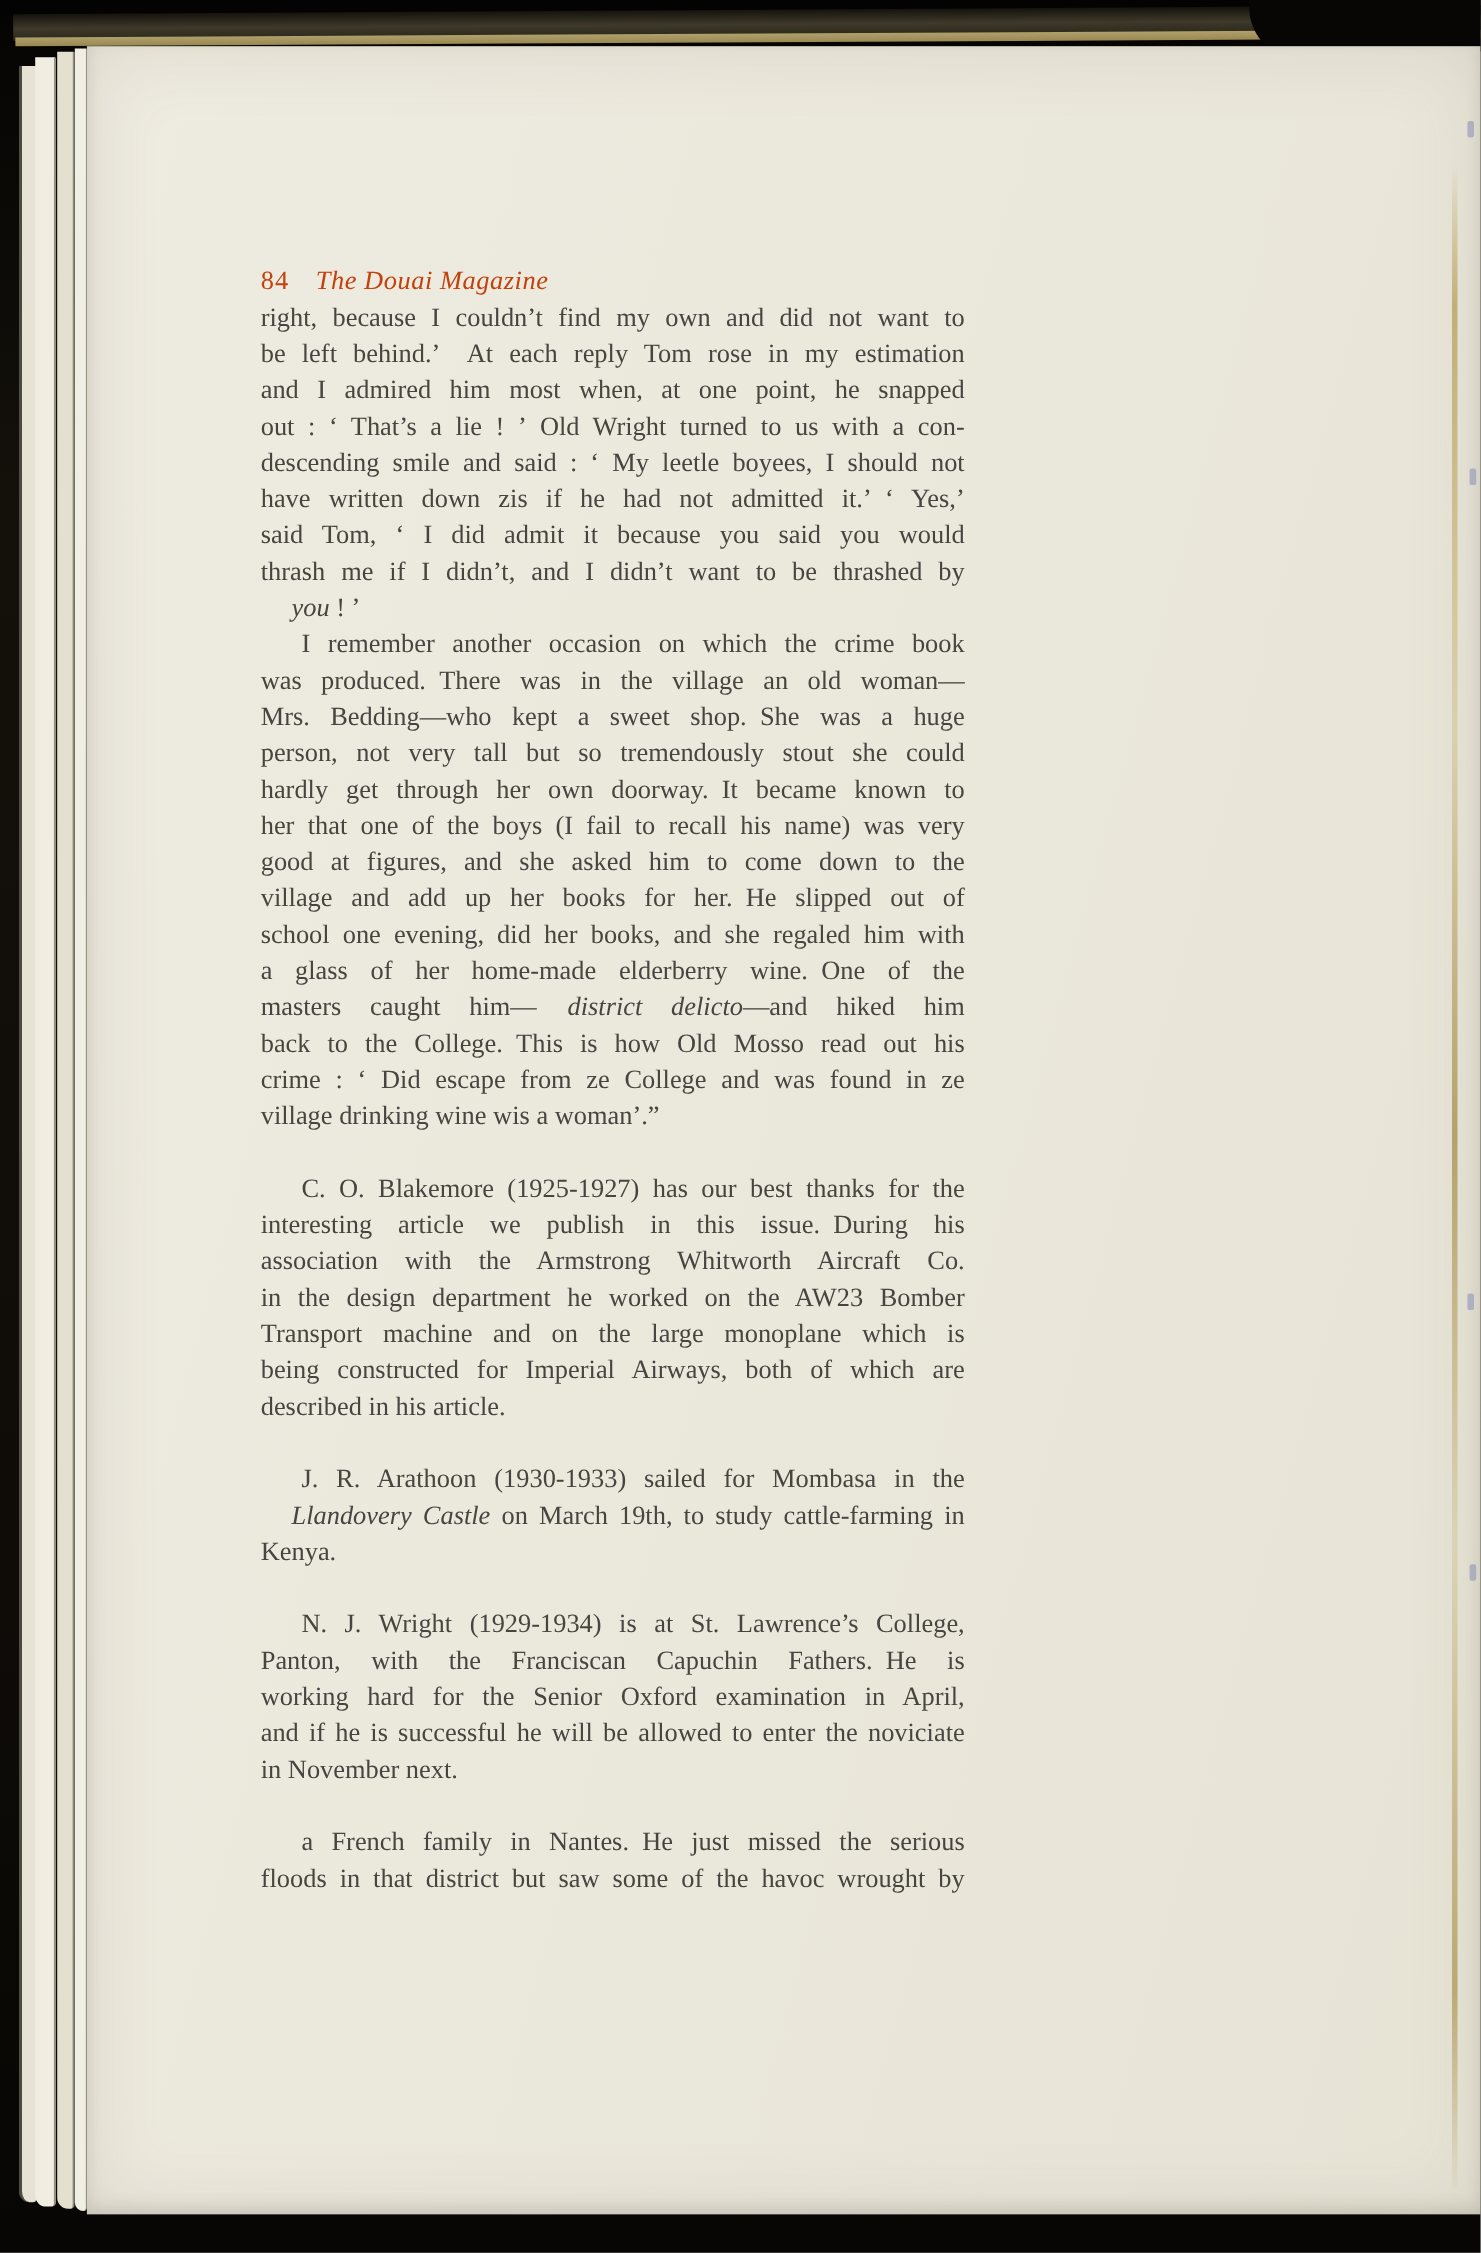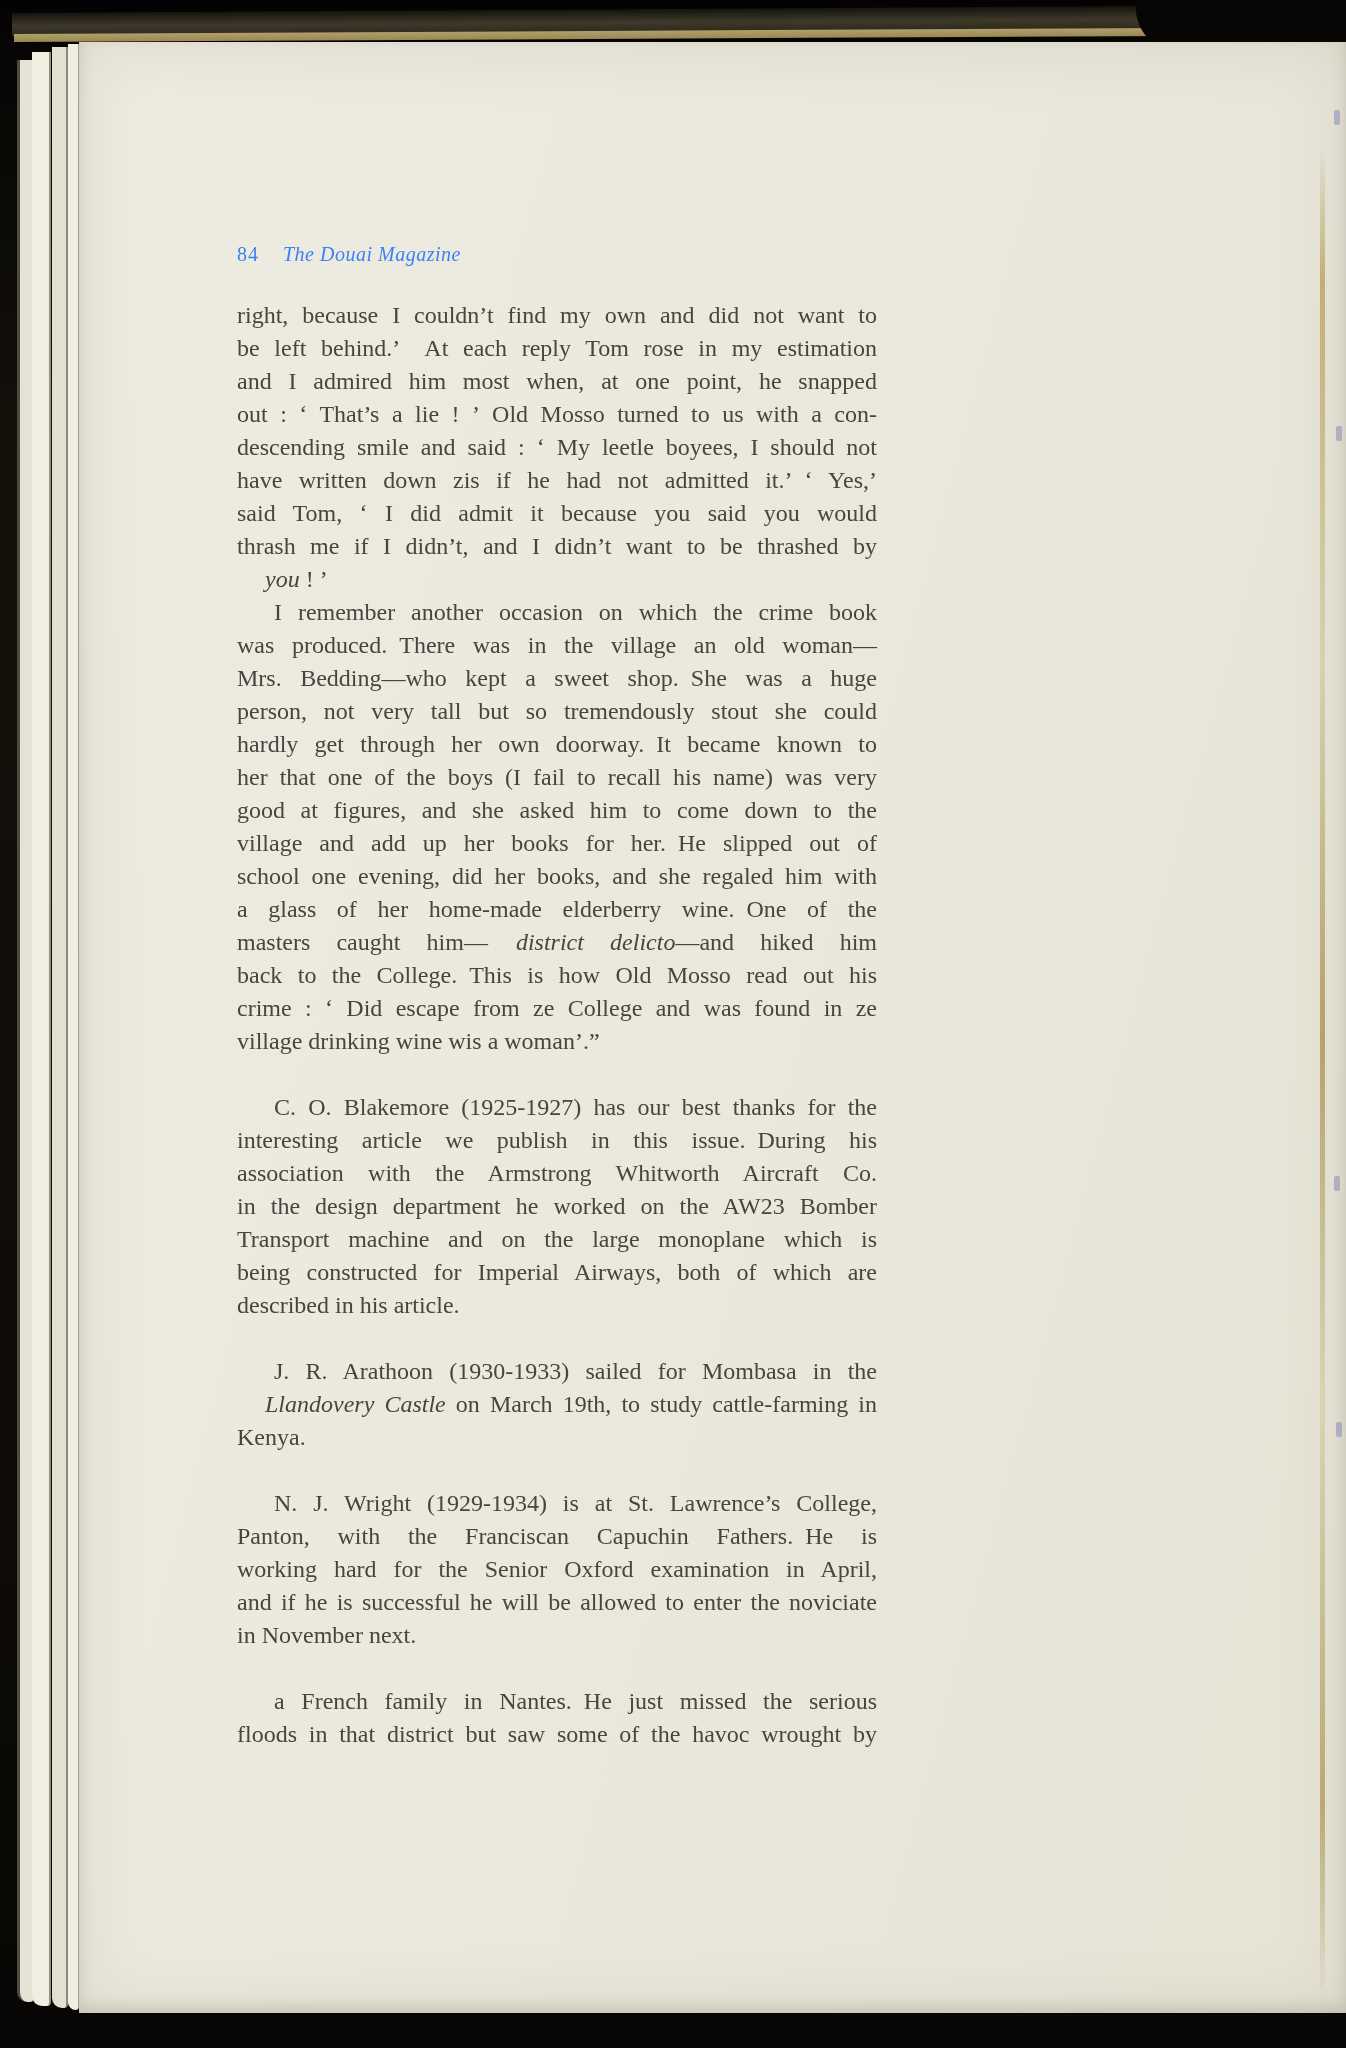--- a/index.html
+++ b/index.html
@@ -44,21 +44,21 @@
       rgba(205,190,130,0.35) 68%, rgba(176,156,92,0.8) 90%,
       rgba(180,160,95,0.05) 100%);
   }
   .ink-mark{position:absolute;width:6px;height:15px;border-radius:2px;background:#7c86b5;opacity:0.5;}
   .mark1{left:1334px;top:110px;}
   .mark2{left:1336px;top:426px;}
   .mark3{left:1334px;top:1176px;}
   .mark4{left:1336px;top:1422px;}
   
   .content{position:absolute;left:237px;top:243px;width:640px;color:#474540;}
-  .header{font-size:20px;height:30px;margin-bottom:26px;color:#3b82f6;}
+  .header{font-size:24px;height:30px;color:#c2410c;}
   .page-number{letter-spacing:1px;}
   .magazine-title{font-style:italic;margin-left:24px;letter-spacing:0.5px;}
   .para{margin:0;}
   .para.note{margin-top:33px;}
   .line{
     font-size:24px;line-height:33px;
     text-align:justify;text-align-last:justify;
   }
   .line.last{text-align-last:left;}
   .para.indent .line:first-child{padding-left:37px;}
@@ -88,21 +88,21 @@
 
 <div class="content">
   <div class="header">
     <span class="page-number">84</span><span class="magazine-title">The Douai Magazine</span>
   </div>
   <div id="text-body">
       <div class="para">
         <div class="line"><span>right, because I couldn’t find my own and did not want to</span></div>
         <div class="line"><span>be left behind.’  At each reply Tom rose in my estimation</span></div>
         <div class="line"><span>and I admired him most when, at one point, he snapped</span></div>
-        <div class="line"><span>out : ‘ That’s a lie ! ’ Old Mosso turned to us with a con-</span></div>
+        <div class="line"><span>out : ‘ That’s a lie ! ’ Old Wright turned to us with a con-</span></div>
         <div class="line"><span>descending smile and said : ‘ My leetle boyees, I should not</span></div>
         <div class="line"><span>have written down zis if he had not admitted it.’ ‘ Yes,’</span></div>
         <div class="line"><span>said Tom, ‘ I did admit it because you said you would</span></div>
         <div class="line"><span>thrash me if I didn’t, and I didn’t want to be thrashed by</span></div>
         <div class="line last"><span class="it">you</span><span> ! ’</span></div>
       </div>
       <div class="para indent">
         <div class="line"><span>I remember another occasion on which the crime book</span></div>
         <div class="line"><span>was produced. There was in the village an old woman—</span></div>
         <div class="line"><span>Mrs. Bedding—who kept a sweet shop. She was a huge</span></div>

